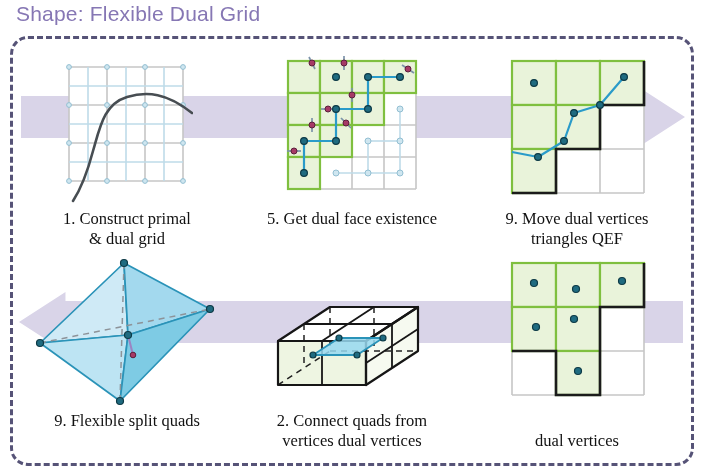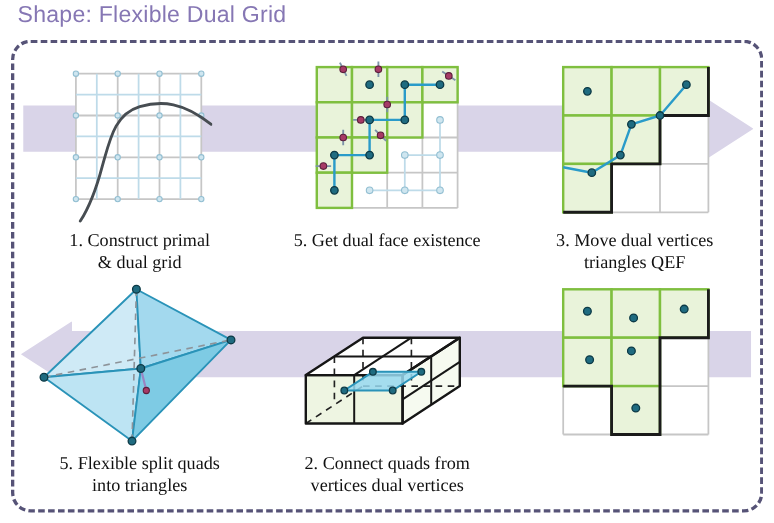--- a/index.html
+++ b/index.html
@@ -217,21 +217,21 @@
             <circle cx="30" cy="100" r="3.4"></circle>
               <circle cx="56" cy="84" r="3.4"></circle>
               <circle cx="66" cy="56" r="3.4"></circle>
             <circle cx="92" cy="48" r="3.4"></circle>
               <circle cx="116" cy="20" r="3.4"></circle>
               <circle cx="26" cy="26" r="3.4"></circle>
           </g>
         </svg>
       </div>
       <figcaption>
-        <span>3. Move dual vertices</span><br>
+        <span>9. Move dual vertices</span><br>
         <span>triangles QEF</span>
       </figcaption>
     </figure>
   </div>
 
   <div class="row row-bottom">
 
     <figure>
       <div class="art">
         <svg width="190" height="150" viewBox="0 0 190 150">
@@ -252,22 +252,21 @@
             <circle cx="88" cy="144" r="3.5"></circle>
               <circle cx="8" cy="86" r="3.5"></circle>
             <circle cx="96" cy="78" r="3.5"></circle>
           </g>
           <g class="dot-hermite">
             <circle cx="101" cy="98" r="2.8"></circle>
           </g>
         </svg>
       </div>
       <figcaption>
-        <span>5. Flexible split quads</span><br>
-        <span>into triangles</span>
+        <span>9. Flexible split quads</span><br>
       </figcaption>
     </figure>
 
     <figure>
       <div class="art">
         <svg width="185" height="148" viewBox="0 0 185 148">
           <polygon points="18,82 70,48 158,48 106,82" fill="#ffffff"></polygon>
           <polygon points="18,82 106,82 106,126 18,126" fill="#eef5e2"></polygon>
           <polygon points="106,82 158,48 158,92 106,126" fill="#f6faf0"></polygon>
           <g class="wire-dash">
@@ -332,16 +331,17 @@
               <circle cx="68" cy="30" r="3.5"></circle>
               <circle cx="114" cy="22" r="3.5"></circle>
             <circle cx="28" cy="68" r="3.5"></circle>
               <circle cx="66" cy="60" r="3.5"></circle>
               <circle cx="70" cy="112" r="3.5"></circle>
           </g>
         </svg>
       </div>
       <figcaption>
         <br>
+        <span>dual vertices</span>
       </figcaption>
     </figure>
   </div>
 </div>
 
 </body></html>

